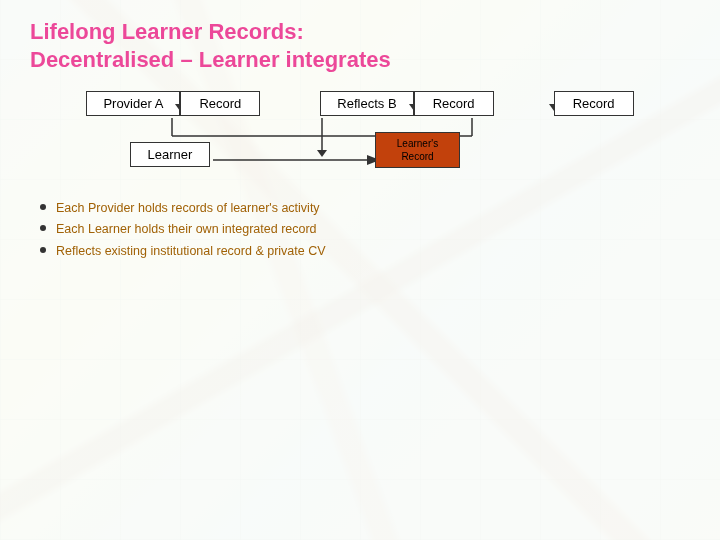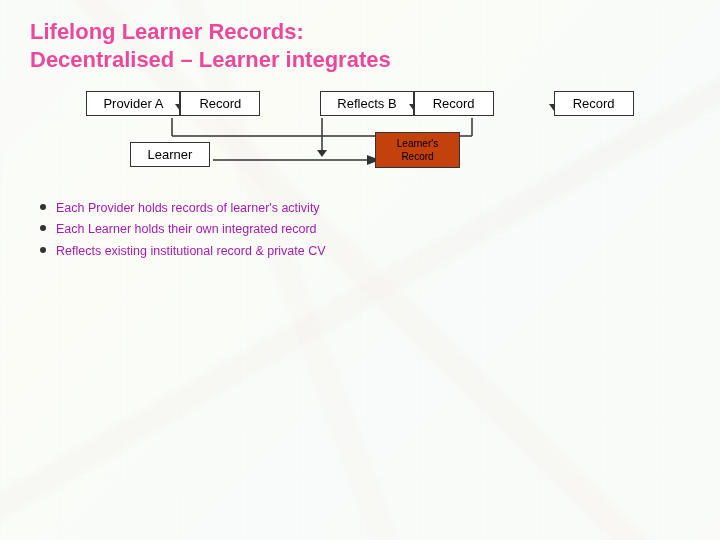--- a/index.html
+++ b/index.html
@@ -139,21 +139,21 @@
     }
 
     .bullets {
       padding-left: 10px;
     }
 
     .bullet-item {
       display: flex;
       align-items: flex-start;
       font-size: 12.5px;
-      color: #a21caf;
+      color: #a16207;
       margin-bottom: 5px;
       line-height: 1.3;
     }
 
     .bullet-dot {
       flex-shrink: 0;
       width: 6px;
       height: 6px;
       background: #333;
       border-radius: 50%;

